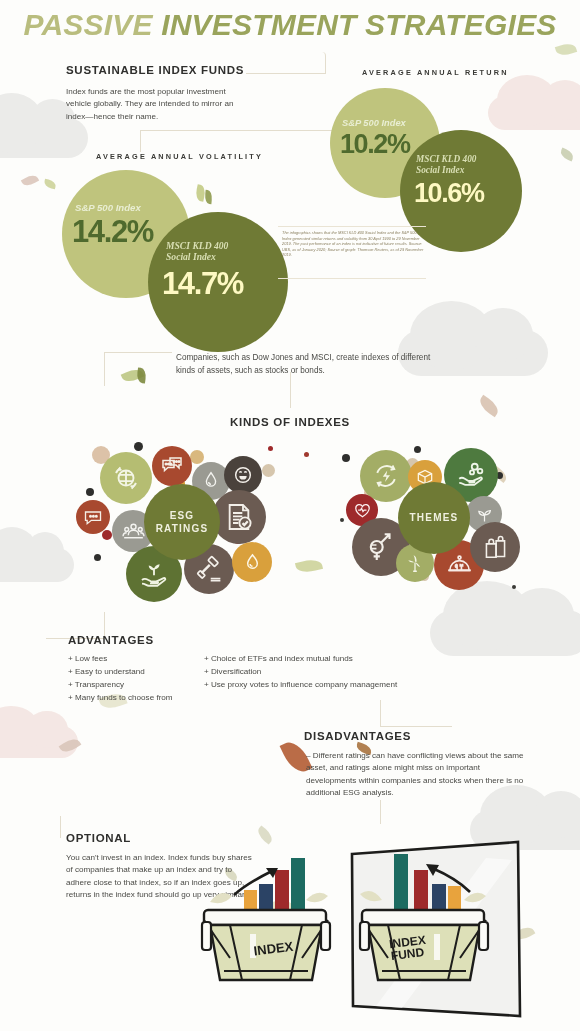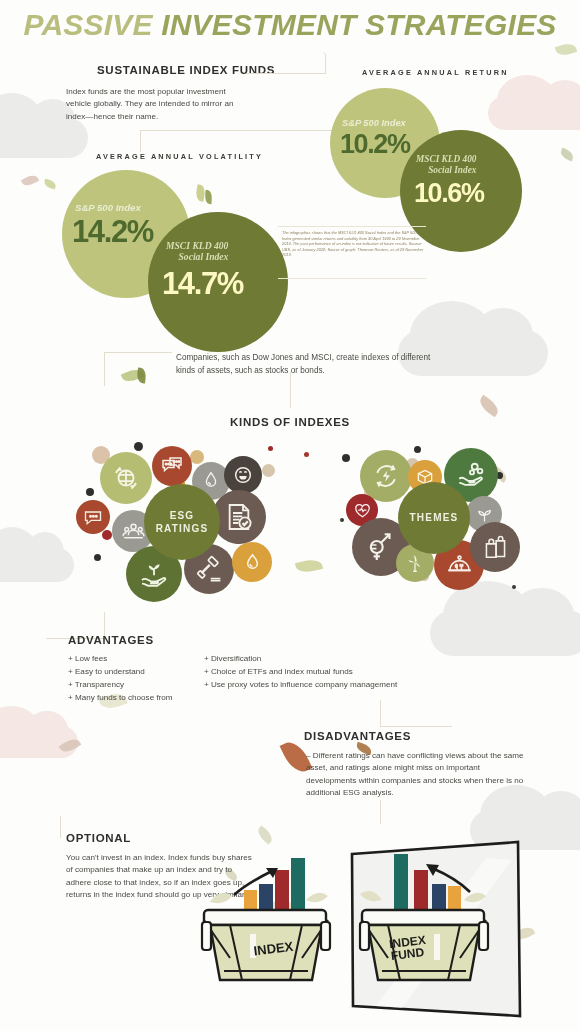--- a/index.html
+++ b/index.html
@@ -43,21 +43,21 @@
   .body-text {
     position: absolute; font-size: 8.1px; line-height: 1.52; color: #4a4a46;
   }
   .center-text {
     position: absolute; font-size: 8.2px; line-height: 1.55; color: #4a4a46;
   }
 
   .connector { position: absolute; border-color: #e3ddcd; border-style: solid; border-width: 0; }
 
   
-  .bubble { position: absolute; border-radius: 50%; text-align: right; }
+  .bubble { position: absolute; border-radius: 50%; }
   .bubble.light { background: #bfc47d; }
   .bubble.dark  { background: #6f7a35; }
   .bubble .lbl {
     position: absolute; font-style: italic; font-weight: 600; line-height: 1.15;
     white-space: nowrap;
   }
   .bubble .val {
     position: absolute; font-weight: 800; letter-spacing: -1.4px; white-space: nowrap;
   }
   .bubble.light .lbl { color: #e9eed3; }
@@ -125,21 +125,21 @@
     <div class="dot" style="left:304px;top:452px;width:5px;height:5px;background:#a03a2f;"></div>
     <div class="dot" style="left:340px;top:518px;width:4px;height:4px;background:#3a3a36;"></div>
     <div class="dot" style="left:512px;top:585px;width:4px;height:4px;background:#3a3a36;"></div>
   </div>
 
   <div class="title">
     <span class="w1">PASSIVE</span>
     <span class="w2">INVESTMENT STRATEGIES</span>
   </div>
 
-  <div class="sec-head" style="left:66px;top:64px;margin-left:31px;">SUSTAINABLE INDEX FUNDS</div>
+  <div class="sec-head" style="left:66px;top:64px;">SUSTAINABLE INDEX FUNDS</div>
   <div class="body-text" style="left:66px;top:86px;width:176px;">Index funds are the most popular investment vehicle globally. They are intended to mirror an index—hence their name.</div>
 
   <div class="connector" style="left:246px;top:52px;width:80px;height:22px;border-right-width:1px;border-bottom-width:1px;border-top-right-radius:4px;"></div>
   <div class="connector" style="left:140px;top:130px;width:296px;height:1px;border-top-width:1px;"></div>
   <div class="connector" style="left:140px;top:130px;width:1px;height:22px;border-left-width:1px;"></div>
 
   <div class="kicker" style="left:362px;top:68px;">AVERAGE ANNUAL RETURN</div>
 
   <div class="bubble light" style="left:330px;top:88px;width:110px;height:110px;">
     <span class="lbl" style="left:12px;top:30px;font-size:9.3px;">S&amp;P 500 Index</span>
@@ -396,22 +396,22 @@
   <div class="connector" style="left:46px;top:638px;width:58px;height:1px;border-top-width:1px;"></div>
 
   <div class="sec-head" style="left:68px;top:634px;">ADVANTAGES</div>
   <div class="list" style="left:68px;top:652px;">
     <div>+ Low fees</div>
     <div>+ Easy to understand</div>
     <div>+ Transparency</div>
     <div>+ Many funds to choose from</div>
   </div>
   <div class="list" style="left:204px;top:652px;">
+    <div>+ Choice of ETFs and index mutual funds</div>
     <div>+ Diversification</div>
-    <div>+ Choice of ETFs and index mutual funds</div>
     <div>+ Use proxy votes to influence company management</div>
   </div>
 
   <div class="connector" style="left:380px;top:700px;width:1px;height:26px;border-left-width:1px;"></div>
   <div class="connector" style="left:380px;top:726px;width:72px;height:1px;border-top-width:1px;"></div>
 
   <div class="sec-head" style="left:304px;top:730px;">DISADVANTAGES</div>
   <div class="body-text" style="left:306px;top:750px;width:226px;">– Different ratings can have conflicting views about the same asset, and ratings alone might miss on important developments within companies and stocks when there is no additional ESG analysis.</div>
   <div class="connector" style="left:380px;top:800px;width:1px;height:24px;border-left-width:1px;"></div>
 

